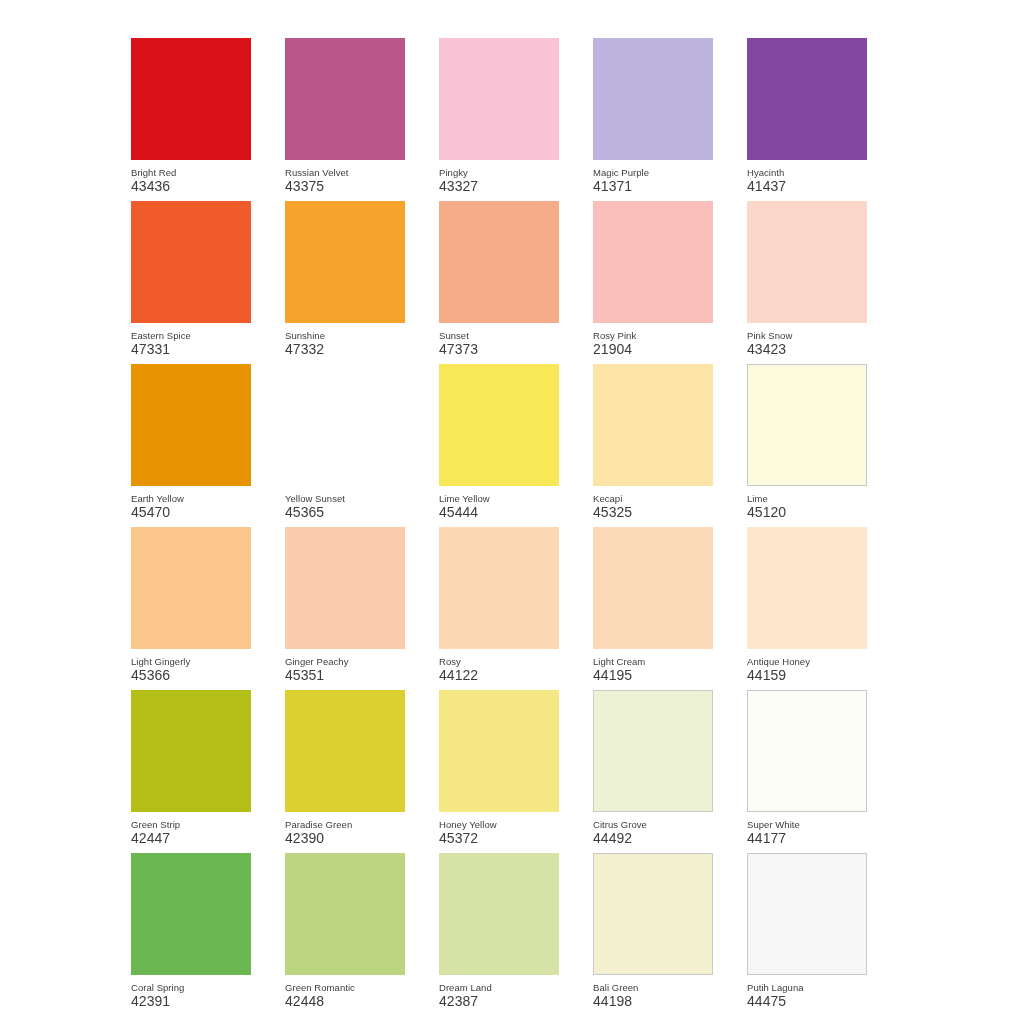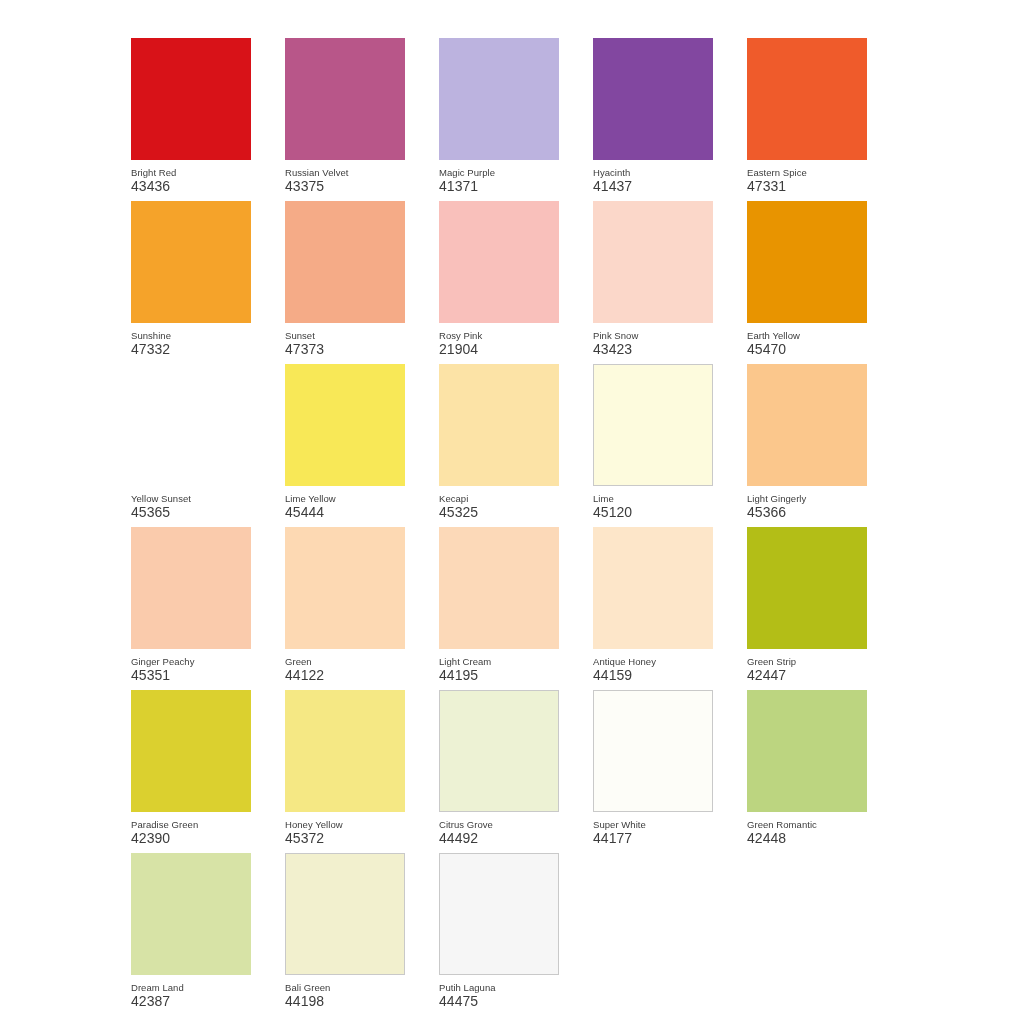--- a/index.html
+++ b/index.html
@@ -79,20 +79,25 @@
         <div class="swatch-chip" style="background-color: rgb(216, 18, 24);"></div>
         <div class="swatch-name">Bright Red</div>
         <div class="swatch-code">43436</div>
       </div>
       <div class="swatch-cell">
         <div class="swatch-chip" style="background-color: rgb(184, 86, 137);"></div>
         <div class="swatch-name">Russian Velvet</div>
         <div class="swatch-code">43375</div>
       </div>
       <div class="swatch-cell">
+        <div class="swatch-chip" style="background-color: rgb(249, 195, 213);"></div>
+        <div class="swatch-name">Pingky</div>
+        <div class="swatch-code">43327</div>
+      </div>
+      <div class="swatch-cell">
         <div class="swatch-chip" style="background-color: rgb(188, 179, 223);"></div>
         <div class="swatch-name">Magic Purple</div>
         <div class="swatch-code">41371</div>
       </div>
       <div class="swatch-cell">
         <div class="swatch-chip" style="background-color: rgb(130, 71, 160);"></div>
         <div class="swatch-name">Hyacinth</div>
         <div class="swatch-code">41437</div>
       </div>
       <div class="swatch-cell">
@@ -150,21 +155,21 @@
         <div class="swatch-name">Light Gingerly</div>
         <div class="swatch-code">45366</div>
       </div>
       <div class="swatch-cell">
         <div class="swatch-chip" style="background-color: rgb(250, 203, 172);"></div>
         <div class="swatch-name">Ginger Peachy</div>
         <div class="swatch-code">45351</div>
       </div>
       <div class="swatch-cell">
         <div class="swatch-chip" style="background-color: rgb(253, 217, 179);"></div>
-        <div class="swatch-name">Green</div>
+        <div class="swatch-name">Rosy</div>
         <div class="swatch-code">44122</div>
       </div>
       <div class="swatch-cell">
         <div class="swatch-chip" style="background-color: rgb(252, 217, 184);"></div>
         <div class="swatch-name">Light Cream</div>
         <div class="swatch-code">44195</div>
       </div>
       <div class="swatch-cell">
         <div class="swatch-chip" style="background-color: rgb(253, 230, 201);"></div>
         <div class="swatch-name">Antique Honey</div>
@@ -189,20 +194,25 @@
         <div class="swatch-chip bordered" style="background-color: rgb(237, 242, 212);"></div>
         <div class="swatch-name">Citrus Grove</div>
         <div class="swatch-code">44492</div>
       </div>
       <div class="swatch-cell">
         <div class="swatch-chip bordered" style="background-color: rgb(253, 253, 248);"></div>
         <div class="swatch-name">Super White</div>
         <div class="swatch-code">44177</div>
       </div>
       <div class="swatch-cell">
+        <div class="swatch-chip" style="background-color: rgb(107, 183, 82);"></div>
+        <div class="swatch-name">Coral Spring</div>
+        <div class="swatch-code">42391</div>
+      </div>
+      <div class="swatch-cell">
         <div class="swatch-chip" style="background-color: rgb(188, 213, 128);"></div>
         <div class="swatch-name">Green Romantic</div>
         <div class="swatch-code">42448</div>
       </div>
       <div class="swatch-cell">
         <div class="swatch-chip" style="background-color: rgb(215, 227, 166);"></div>
         <div class="swatch-name">Dream Land</div>
         <div class="swatch-code">42387</div>
       </div>
       <div class="swatch-cell">

